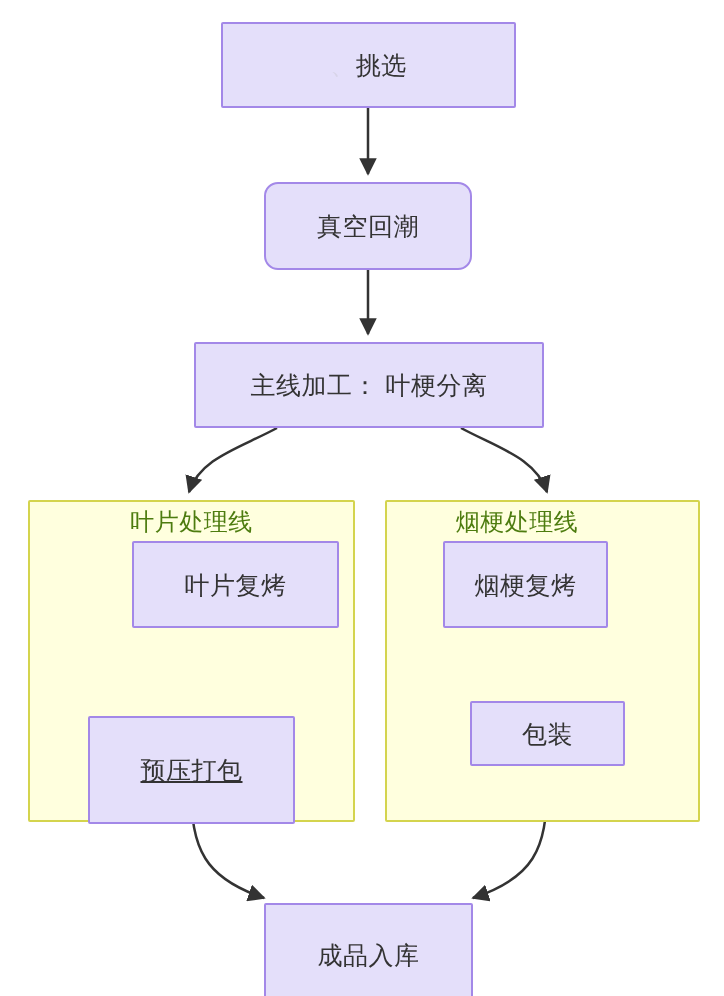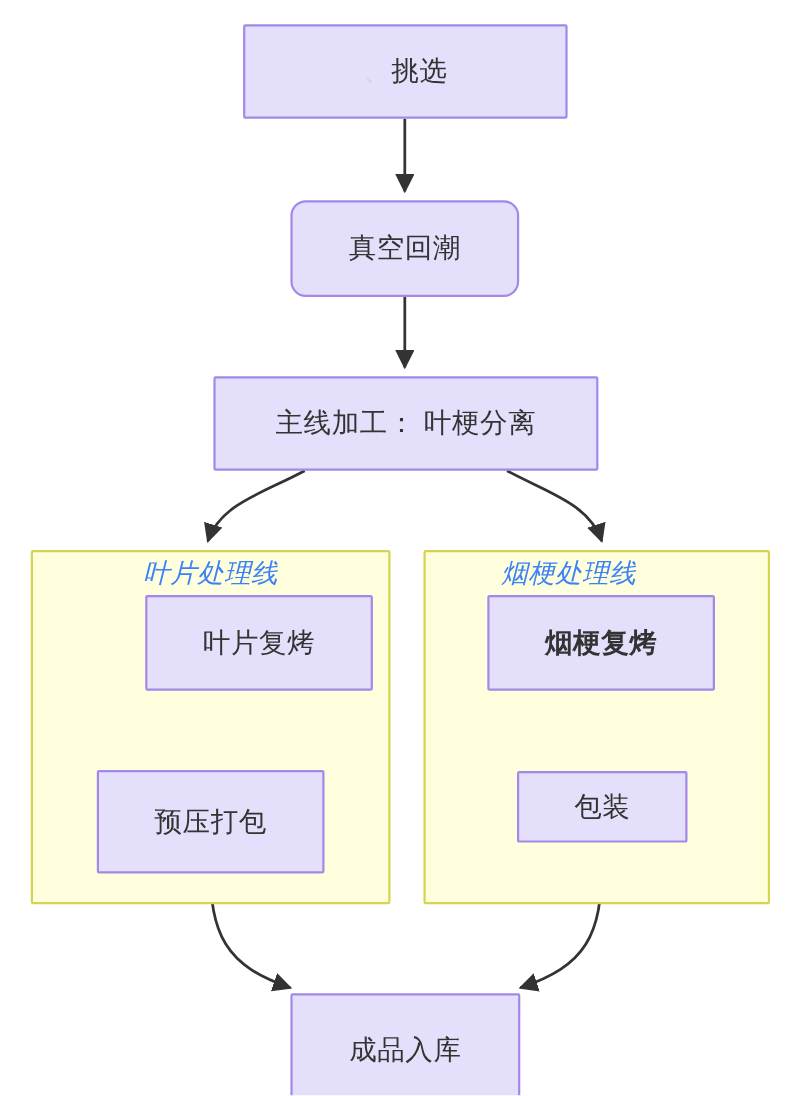--- a/index.html
+++ b/index.html
@@ -49,27 +49,26 @@
     border: 2px solid #d4d44e;
     border-radius: 2px;
     z-index: 1;
   }
   .cluster-label {
     position: absolute;
     left: 0;
     right: 0;
     top: 8px;
     text-align: center;
-    color: #3b82f6;
+    color: #4d7c0f;
     font-size: 24px;
     line-height: 1.2;
     letter-spacing: 0.5px;
     z-index: 2;
     white-space: pre;
-    font-style: italic;
   }
   .faint-sep {
     color: #d8d4e8;
   }
 </style>
 </head>
 <body>
 
 <div id="canvas">
 
@@ -115,25 +114,25 @@
   <div class="node" style="left:194px; top:342px; width:350px; height:86px;">
     <span>主线加工：</span>
     <span>&nbsp;</span>
     <span>叶梗分离</span>
   </div>
 
   <div class="node" style="left:88px; top:541px; width:207px; height:87px;margin-left:44px;">
     <span>叶片复烤</span>
   </div>
 
-  <div class="node" style="left:88px; top:700px; width:207px; height:94px;">
+  <div class="node" style="left:88px; top:716px; width:207px; height:108px;text-decoration:underline;">
     <span>预压打包</span>
   </div>
 
-  <div class="node" style="left:443px; top:541px; width:207px; height:87px;font-weight:bold;">
+  <div class="node" style="left:443px; top:541px; width:165px; height:87px;">
     <span>烟梗复烤</span>
   </div>
 
   <div class="node" style="left:470px; top:701px; width:155px; height:65px;">
     <span>包装</span>
   </div>
 
   <div class="node" style="left:264px; top:903px; width:209px; height:106px;font-family:Liberation Serif, serif;">
     <span>成品入库</span>
   </div>

